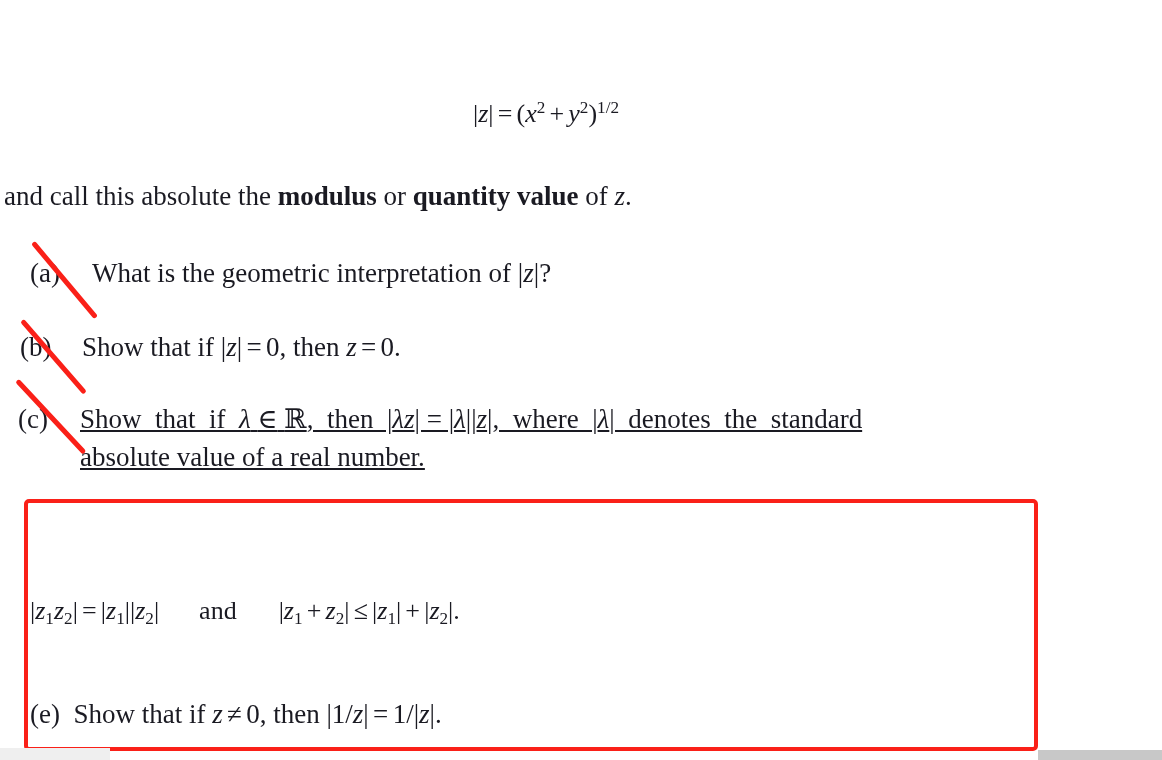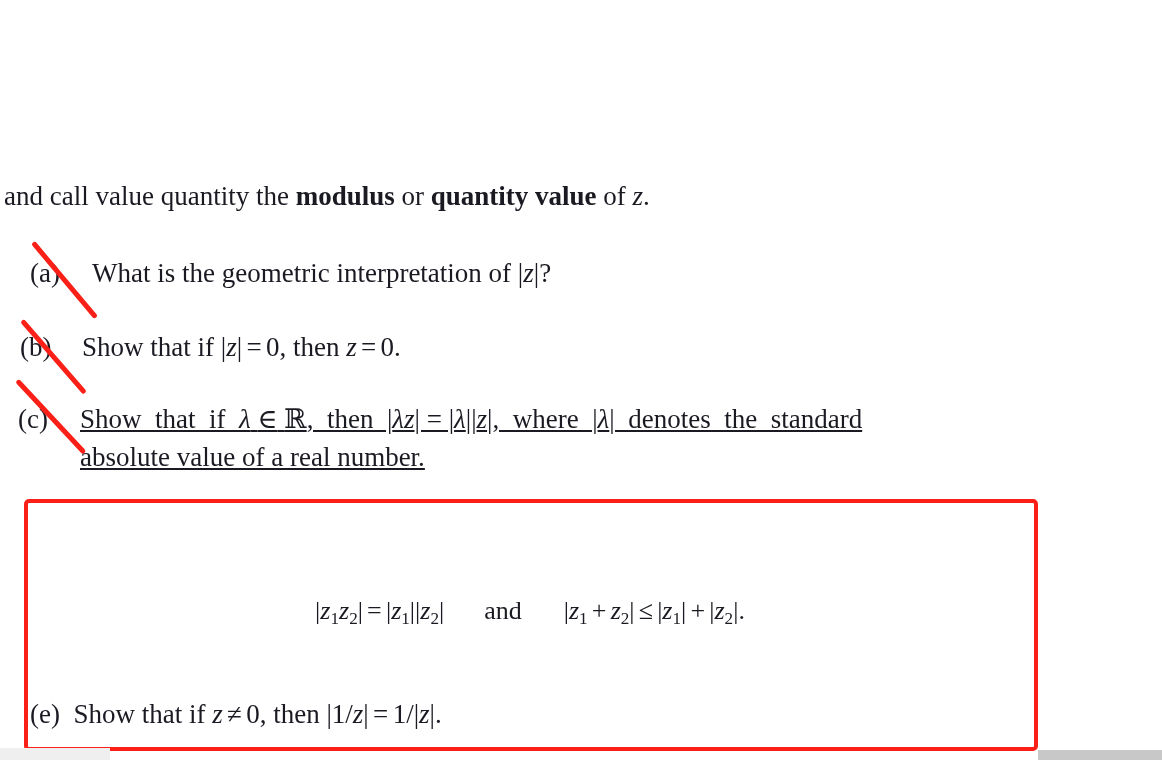--- a/index.html
+++ b/index.html
@@ -117,21 +117,20 @@
     white-space: nowrap;
   }
   #item-d { left: 30px; top: 512px; }
   #item-e { left: 30px; top: 695px; }
 
   .boxed-eq {
     position: absolute;
     left: 30px;
     top: 593px;
     width: 1000px;
-    text-align: center;
     font-size: 26px;
     line-height: 36px;
     white-space: nowrap;
   }
   .gap-and { display: inline-block; width: 40px; }
   .gap-and2 { display: inline-block; width: 42px; }
 
   
   .band-left {
     position: absolute;
@@ -149,23 +148,26 @@
     height: 10px;
     background: #c8c8c8;
   }
 </style>
 </head>
 <body>
 
 <div class="page">
 
 
+  <div class="display-eq">
+    <span>|<span class="mi">z</span>|</span><span class="op">=</span><span>(<span class="mi">x</span><sup class="ms">2</sup><span class="op">+</span><span class="mi">y</span><sup class="ms">2</sup>)<sup class="ms">1/2</sup></span>
+  </div>
 
   <div class="callline">
-    <span>and call value quantity the </span><b>modulus</b><span> or </span><b>quantity value</b><span> of <span class="mi">z</span>.</span>
+    <span>and call this absolute the </span><b>modulus</b><span> or </span><b>quantity value</b><span> of <span class="mi">z</span>.</span>
   </div>
 
   <div class="item" id="item-a">
     <span class="lbl">(a)</span>
     <span class="body">What is the geometric interpretation of |<span class="mi">z</span>|?</span>
   </div>
 
   <div class="item" id="item-b">
     <span class="lbl">(b)</span>
     <span class="body">Show that if |<span class="mi">z</span>|<span class="op">=</span>0, then <span class="mi">z</span><span class="op">=</span>0.</span>

